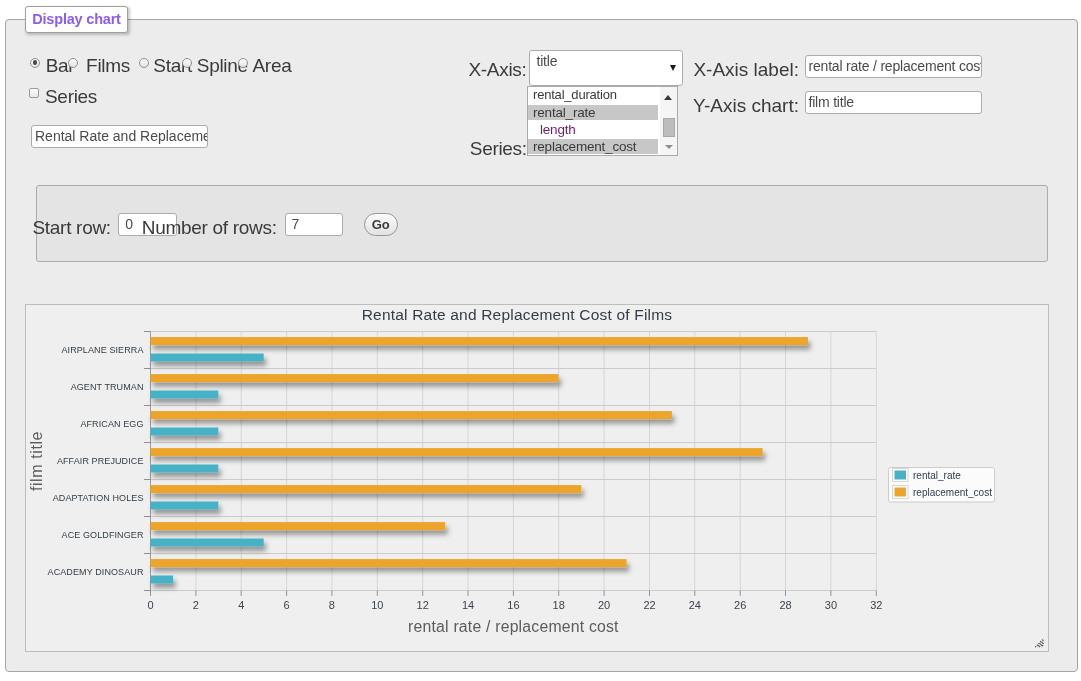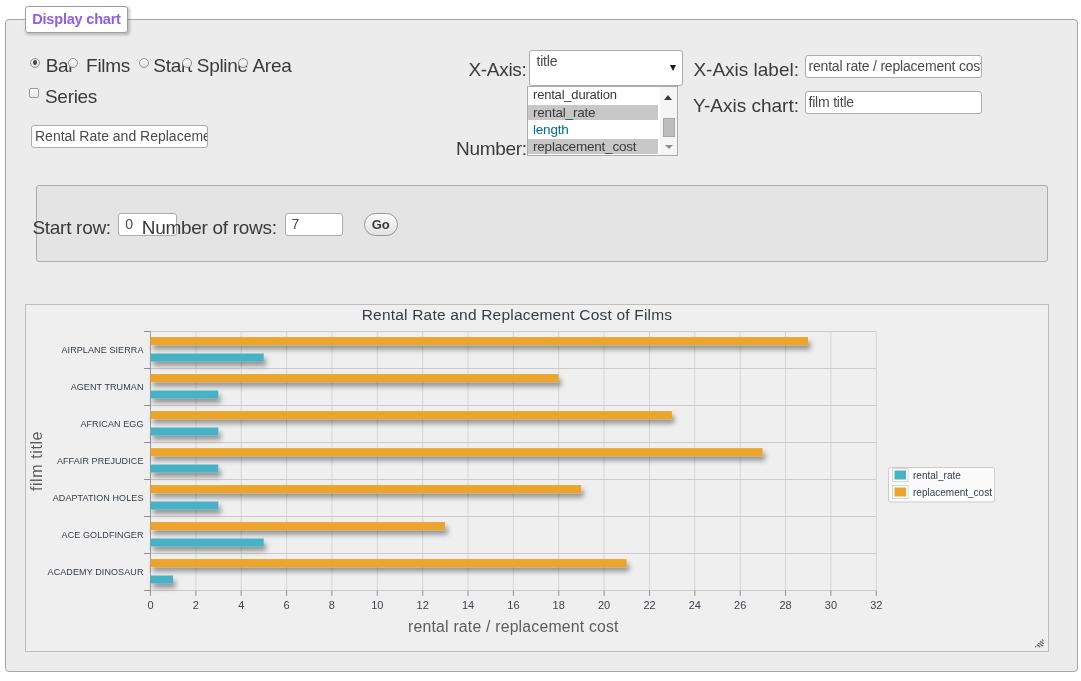--- a/index.html
+++ b/index.html
@@ -41,25 +41,25 @@
        background:linear-gradient(#fdfdfd,#e8e8e8); border:1px solid #9a9a9a; border-radius:2px;"></div>
   <div class="lbl" style="left:45px; top:86.2px;">Series</div>
 
   <div class="inp" style="left:31px; top:125px; width:177px; height:23px; letter-spacing:0;">Rental Rate and Replacement Cost of Films</div>
 
   <div class="lbl" style="right:554.5px; top:59.3px;">X-Axis:</div>
   <div class="inp" style="left:528.5px; top:50px; width:154px; height:36px; padding-left:7px; line-height:20px;">title</div>
   <div class="abs" style="left:669.8px; top:65px; width:0; height:0;
        border-left:3.6px solid transparent; border-right:3.6px solid transparent; border-top:6px solid #1a1a1a;"></div>
 
-  <div class="lbl" style="right:554.2px; top:138.4px;">Number:</div>
+  <div class="lbl" style="right:554.2px; top:138.4px;">Series:</div>
   <div class="abs" style="left:527px; top:86px; width:151px; height:69.5px; background:#fff; border:1px solid #ababab;"></div>
   <div class="abs" style="left:528px; top:87.2px; width:129.5px; height:15.2px;  font-size:13px; letter-spacing:-0.2px; color:#3a3a3a; padding-left:5px; line-height:15.2px; overflow:hidden;">rental_duration</div>
   <div class="abs" style="left:528px; top:104.5px; width:129.5px; height:15.2px; background:#c7c7c7; font-size:13.5px; letter-spacing:-0.2px; color:#3a3a3a; padding-left:5px; line-height:15.2px; overflow:hidden;">rental_rate</div>
-  <div class="abs" style="left:528px; top:121.8px; width:129.5px; height:15.2px;  font-size:13.5px; letter-spacing:-0.2px; color:#0369a1; padding-left:5px; line-height:15.2px; overflow:hidden;">length</div>
+  <div class="abs" style="left:528px; top:121.8px; width:129.5px; height:15.2px;  font-size:13.5px; letter-spacing:-0.2px; color:#701a75; padding-left:12px; line-height:15.2px; overflow:hidden;">length</div>
   <div class="abs" style="left:528px; top:139.1px; width:129.5px; height:15.2px; background:#c7c7c7; font-size:13.5px; letter-spacing:-0.2px; color:#3a3a3a; padding-left:5px; line-height:15.2px; overflow:hidden;">replacement_cost</div>
   <div class="abs" style="left:659.8px; top:87px; width:17.5px; height:67.5px; background:#f5f5f5;"></div>
   <div class="abs" style="left:664px; top:94.5px; width:0; height:0; border-left:4.5px solid transparent; border-right:4.5px solid transparent; border-bottom:5.5px solid #3a3a3a;"></div>
   <div class="abs" style="left:662.8px; top:118.2px; width:12.2px; height:19.3px; background:#bdbdbd; border:1px solid #a8a8a8;"></div>
   <div class="abs" style="left:664.5px; top:145px; width:0; height:0; border-left:4px solid transparent; border-right:4px solid transparent; border-top:4.5px solid #8e8e8e;"></div>
 
   <div class="lbl" style="right:282.0px; top:59.3px; letter-spacing:0;">X-Axis label:</div>
   <div class="inp" style="left:804.5px; top:55px; width:177.5px; height:23px;">rental rate / replacement cost</div>
   <div class="lbl" style="right:282.0px; top:95.3px; letter-spacing:0;">Y-Axis chart:</div>
   <div class="inp" style="left:804.5px; top:91px; width:177.5px; height:23px;">film title</div>

